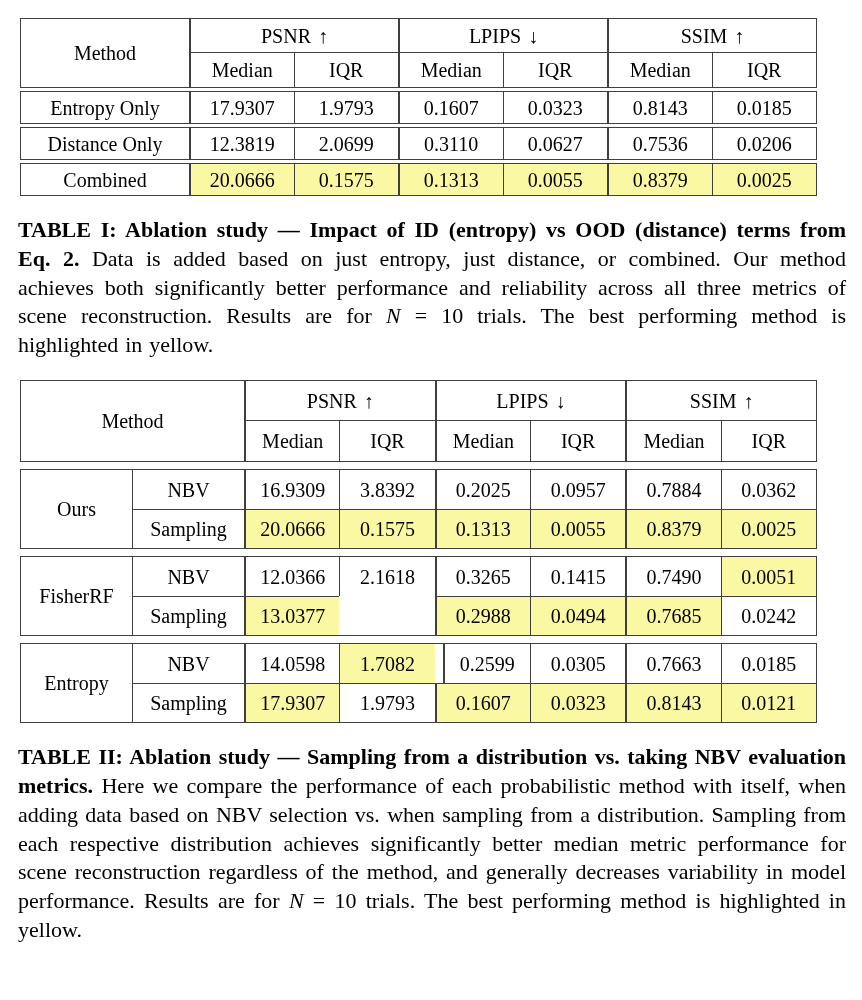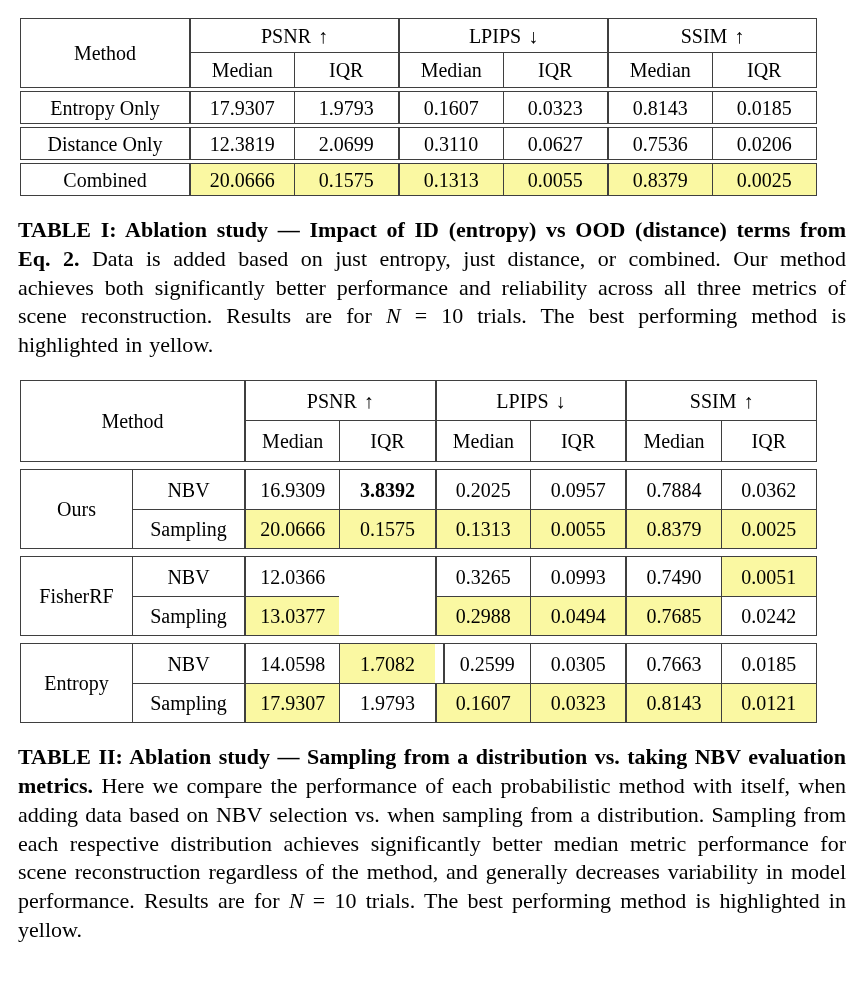--- a/index.html
+++ b/index.html
@@ -131,39 +131,40 @@
         <div class="c" style="grid-area: 2 / 4;">IQR</div>
         <div class="c thick-l" style="grid-area: 2 / 5;">Median</div>
         <div class="c" style="grid-area: 2 / 6;">IQR</div>
         <div class="c thick-l" style="grid-area: 2 / 7;">Median</div>
         <div class="c" style="grid-area: 2 / 8;">IQR</div>
       </div>
       <div class="box gbox">
         <div class="c no-l" style="grid-area: 1 / 1 / 3;">Ours</div>
         <div class="c" style="grid-area: 1 / 2;">NBV</div>
         <div class="c thick-l" style="grid-area: 1 / 3;">16.9309</div>
-        <div class="c" style="grid-area: 1 / 4; font-weight: bold;">3.8392</div>
+        <div class="c" style="grid-area: 1 / 4;">3.8392</div>
         <div class="c thick-l" style="grid-area: 1 / 5;">0.2025</div>
         <div class="c" style="grid-area: 1 / 6;">0.0957</div>
         <div class="c thick-l" style="grid-area: 1 / 7;">0.7884</div>
         <div class="c" style="grid-area: 1 / 8;">0.0362</div>
         <div class="c bt" style="grid-area: 2 / 2;">Sampling</div>
         <div class="c thick-l bt hl" style="grid-area: 2 / 3;">20.0666</div>
         <div class="c bt hl" style="grid-area: 2 / 4;">0.1575</div>
         <div class="c thick-l bt hl" style="grid-area: 2 / 5;">0.1313</div>
         <div class="c bt hl" style="grid-area: 2 / 6;">0.0055</div>
         <div class="c thick-l bt hl" style="grid-area: 2 / 7;">0.8379</div>
         <div class="c bt hl" style="grid-area: 2 / 8;">0.0025</div>
       </div>
       <div class="box gbox">
         <div class="c no-l" style="grid-area: 1 / 1 / 3;">FisherRF</div>
         <div class="c" style="grid-area: 1 / 2;">NBV</div>
         <div class="c thick-l" style="grid-area: 1 / 3; text-align: center;">12.0366</div>
+        <div class="c" style="grid-area: 1 / 4;">2.1618</div>
         <div class="c thick-l" style="grid-area: 1 / 5;">0.3265</div>
-        <div class="c" style="grid-area: 1 / 6;">0.0993</div>
+        <div class="c" style="grid-area: 1 / 6;">0.1415</div>
         <div class="c thick-l" style="grid-area: 1 / 7;">0.7490</div>
         <div class="c hl" style="grid-area: 1 / 8;">0.0051</div>
         <div class="c bt" style="grid-area: 2 / 2;">Sampling</div>
         <div class="c thick-l bt hl" style="grid-area: 2 / 3;">13.0377</div>
         <div class="c thick-l bt hl" style="grid-area: 2 / 5;">0.2988</div>
         <div class="c bt hl" style="grid-area: 2 / 6;">0.0494</div>
         <div class="c thick-l bt hl" style="grid-area: 2 / 7;">0.7685</div>
         <div class="c bt" style="grid-area: 2 / 8;">0.0242</div>
       </div>
       <div class="box gbox">

